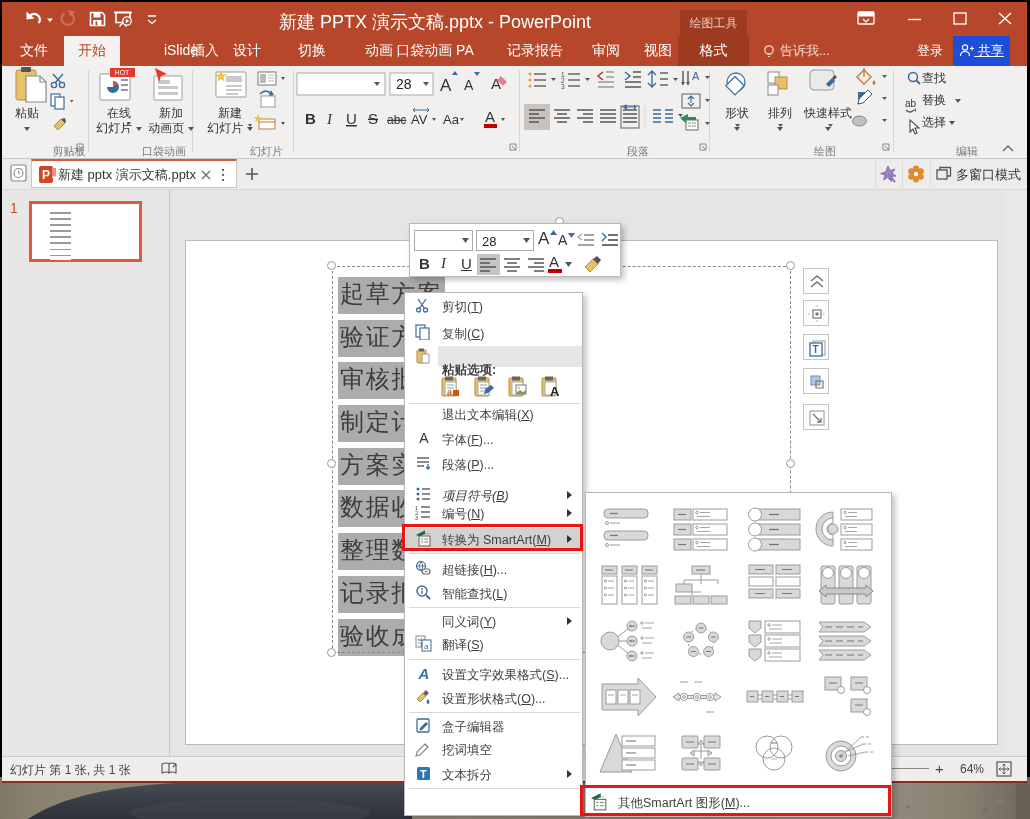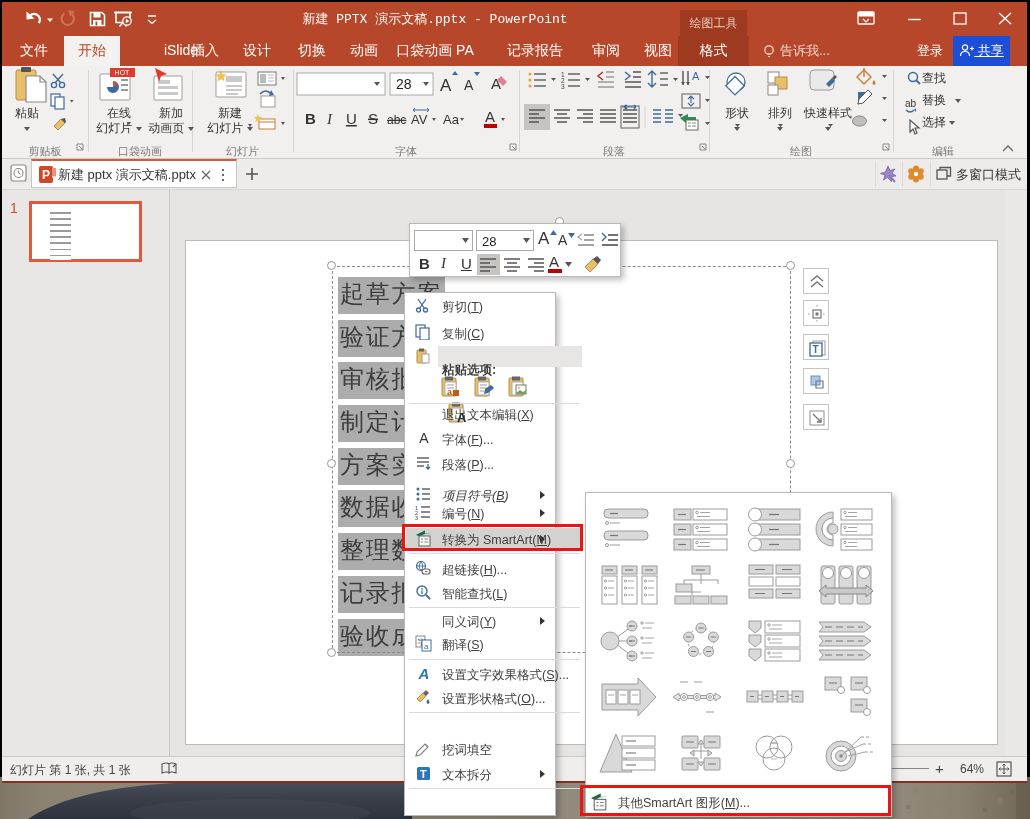--- a/index.html
+++ b/index.html
@@ -15,28 +15,28 @@
 #ribbon{left:0;top:64px;width:1025px;height:93px;background:#F2F0EF;border-bottom:1px solid #CCCAC8;}
 #doctabs{left:0;top:157px;width:1025px;height:31px;background:#EEECEA;border-bottom:1px solid #D8D6D4;}
 #mainarea{left:0;top:188px;width:1025px;height:566px;background:#E7E5E3;}
 #leftpanel{left:0;top:0;width:168px;height:566px;background:#E9E7E5;border-right:1px solid #C9C7C5;}
 #slidearea{left:169px;top:0;width:836px;height:566px;background:#E7E5E3;}
 #scrollstrip{left:1003px;top:0;width:22px;height:566px;background:#EAE8E6;}
 #statusbar{left:0;top:754px;width:1025px;height:25px;background:#F0EEEC;border-top:1px solid #CCCAC8;font-size:12px;color:#444;}
 #winbottom{left:0;top:779px;width:1025px;height:2px;background:#8A2E1D;}
 
 #slide{left:14px;top:50px;width:813px;height:505px;background:#fff;border:1px solid #BDBBB9;}
-#apptitle{position:absolute;top:8px;left:253px;width:360px;text-align:center;color:#fff;font-size:13px;white-space:nowrap;font-family:Liberation Mono, monospace;}
+#apptitle{position:absolute;top:8px;left:253px;width:360px;text-align:center;color:#fff;font-size:18px;white-space:nowrap;}
 #ctxtab{position:absolute;left:678px;top:8px;width:67px;height:56px;background:#9E3A20;}
 #ctxtab span{display:block;text-align:center;color:#F0C9BD;font-size:12px;margin-top:5px;}
 
 .tab{position:absolute;top:0;height:30px;line-height:29px;color:#fff;font-size:14px;text-align:center;}
 #tab-sel{position:absolute;left:62px;top:0;width:56px;height:30px;background:#F4F2F1;color:#B7472A;line-height:29px;text-align:center;font-size:14px;}
 
-.glabel{position:absolute;top:78px;font-size:11px;color:#7A7A7A;text-align:center;}
+.glabel{position:absolute;top:78px;font-size:11px;color:#7A7A7A;text-align:center;margin-left:24px;}
 .gsep{position:absolute;top:4px;width:1px;height:82px;background:#D8D6D4;}
 .rbtn-label{position:absolute;font-size:12px;color:#333;text-align:center;line-height:15px;}
 .dcar{display:inline-block;width:0;height:0;border-left:3.5px solid transparent;border-right:3.5px solid transparent;border-top:4px solid #555;vertical-align:1px;}
 
 #dtab{position:absolute;left:29px;top:0;width:206px;height:29px;background:#fff;border:1px solid #C8C6C4;border-top:2px solid #D75B3A;font-size:13px;color:#333;}
 
 .menu{background:#FFFFFF;border:1px solid #BBB9B7;box-shadow:3px 3px 6px rgba(0,0,0,.25);}
 .mi{position:absolute;left:0;width:100%;height:24px;font-size:12.5px;color:#3F3F3F;white-space:nowrap;}
 .mic{position:absolute;left:10px;top:3px;width:18px;height:18px;}
 .mtx{position:absolute;left:37px;top:5px;}
@@ -133,23 +133,23 @@
         </svg>
       <svg class="abs" style="left:988px;top:8px" width="30" height="18" viewBox="0 0 30 18">
           <path d="M9 3 L21 14 M21 3 L9 14" stroke="#fff" stroke-width="1.4"></path>
         </svg>
     </div>
     <div id="tabrow" class="abs">
       <div class="tab" style="left:8px;width:48px;">文件</div>
       <div id="tab-sel">开始</div>
       <div class="tab" style="left:111px;width:48px;margin-left:44px;">iSlide</div>
       <div class="tab" style="left:178px;width:50px;">插入</div>
-      <div class="tab" style="left:230px;width:50px;">设计</div>
+      <div class="tab" style="left:220px;width:50px;">设计</div>
       <div class="tab" style="left:285px;width:50px;">切换</div>
-      <div class="tab" style="left:337px;width:50px;">动画</div>
+      <div class="tab" style="left:352px;width:50px;">动画</div>
       <div class="tab" style="left:388px;width:90px;">口袋动画 PA</div>
       <div class="tab" style="left:494px;width:78px;">记录报告</div>
       <div class="tab" style="left:579px;width:50px;">审阅</div>
       <div class="tab" style="left:631px;width:50px;">视图</div>
       <div class="tab" style="left:676px;width:71px;background:#9E3A20;">格式</div>
       <svg class="abs" style="left:758px;top:7px" width="18" height="18" viewBox="0 0 18 18">
         <circle cx="9" cy="7" r="4.2" fill="none" stroke="#F5D8CE" stroke-width="1.3"></circle>
         <path d="M7.5 11 h3 M8 13.5 h2" stroke="#F5D8CE" stroke-width="1.2"></path>
       </svg>
       <div class="tab" style="left:778px;width:70px;text-align:left;color:#F5D8CE;font-size:13px;">告诉我...</div>
@@ -406,21 +406,20 @@
       <div class="rbtn-label" style="left:203px;top:40px;width:50px;">新建<br>幻灯片 <span class="dcar"></span></div>
       <div class="rbtn-label" style="left:712px;top:40px;width:46px;">形状<br><span class="dcar"></span></div>
       <div class="rbtn-label" style="left:755px;top:40px;width:46px;">排列<br><span class="dcar"></span></div>
       <div class="rbtn-label" style="left:798px;top:40px;width:56px;">快速样式<br><span class="dcar"></span></div>
       <div class="rbtn-label" style="left:920px;top:5px;width:44px;text-align:left;">查找</div>
       <div class="rbtn-label" style="left:920px;top:27px;width:60px;text-align:left;">替换 <span class="dcar" style="margin-left:6px"></span></div>
       <div class="rbtn-label" style="left:920px;top:49px;width:60px;text-align:left;">选择 <span class="dcar"></span></div>
       <div class="glabel" style="left:0;width:86px;">剪贴板</div>
       <div class="glabel" style="left:86px;width:104px;">口袋动画</div>
       <div class="glabel" style="left:190px;width:101px;">幻灯片</div>
-      <div class="glabel" style="left:291px;width:226px;">字体</div>
       <div class="glabel" style="left:517px;width:190px;">段落</div>
       <div class="glabel" style="left:707px;width:184px;">绘图</div>
       <div class="glabel" style="left:891px;width:100px;">编辑</div>
     </div>
     <div id="doctabs" class="abs">
       <svg class="abs" style="left:7px;top:4px" width="20" height="20" viewBox="0 0 20 20">
           <rect x="2" y="2" width="15" height="16" rx="2" fill="#fff" stroke="#8A8886" stroke-width="1.2"></rect>
           <circle cx="9.5" cy="10" r="4.5" fill="none" stroke="#8A8886" stroke-width="1.1"></circle>
           <path d="M9.5 7.5 v2.5 l2 1" stroke="#8A8886" stroke-width="1" fill="none"></path>
         </svg>
@@ -598,21 +597,21 @@
     <div class="abs" style="left:138px;top:45px;width:14px;height:4px;background:#C00000;"></div>
     <svg class="abs" style="left:155px;top:38px" width="8" height="6">
         <path d="M0 0 h7 l-3.5 5 z" fill="#555"></path>
       </svg>
     <svg class="abs" style="left:172px;top:31px" width="22" height="20" viewBox="0 0 22 20">
         <path d="M3 12 l8 -8 l5 5 l-8 8 z" fill="#E8C06A" stroke="#B38F49"></path>
         <path d="M11 4 l4 -3 l4 4 l-3 4 z" fill="#555"></path>
       </svg>
   </div>
 
-  <div id="ctxmenu" class="abs menu" style="left:404px;top:292px;width:152px;height:524px;">
+  <div id="ctxmenu" class="abs menu" style="left:404px;top:292px;width:179px;height:524px;">
     <div class="mband" style="top:53px;left:33px;width:144px;height:21px;background:#E8E6E5;"></div>
     <div class="mband" style="top:235px;height:21px;background:#D4D2D0;"></div>
     <div class="mi" style="top:1px;">
         <span class="mic"><svg width="16" height="16" viewBox="0 0 16 16">
             <g stroke="#3E6B9B" stroke-width="1.3" fill="none">
               <circle cx="3.5" cy="13" r="2"></circle>
               <circle cx="10.5" cy="13" r="2"></circle>
               <path d="M4.5 11.5 L11 2 M9.5 11.5 L3 2"></path>
             </g>
           </svg></span>
@@ -751,20 +750,27 @@
       </div>
     <div class="mi" style="top:393px;">
         <span class="mic"><svg width="17" height="17" viewBox="0 0 17 17">
             <path d="M2 10 l6 -6 l3 3 l-6 6 z" fill="#E8C06A" stroke="#B38F49"></path>
             <path d="M8 4 l3 -3 l3 3 l-3 3 z" fill="#666"></path>
             <path d="M13 10 q3 4 0 5 q-3 -1 0 -5" fill="#3E6B9B"></path>
           </svg></span>
         <span class="mtx">设置形状格式(<u>O</u>)...</span>
       </div>
     <div class="msep" style="top:419px;"></div>
+    <div class="mi" style="top:421px;">
+        <span class="mic"><svg width="17" height="17" viewBox="0 0 17 17">
+            <rect x="2" y="2" width="12" height="13" rx="1" fill="#fff" stroke="#3E6B9B" stroke-width="1.3"></rect>
+            <path d="M5 11 l6 -6 l2 2 l-6 6 l-2.5 .5 z" fill="#3E6B9B"></path>
+          </svg></span>
+        <span class="mtx">盒子编辑器</span>
+      </div>
     <div class="mi" style="top:444px;">
         <span class="mic"><svg width="17" height="17" viewBox="0 0 17 17">
             <path d="M2 12 l8 -8 l3 3 l-8 8 l-4 1 z" fill="none" stroke="#888" stroke-width="1.2"></path>
             <path d="M10 4 l3 3" stroke="#888" stroke-width="1.2"></path>
           </svg></span>
         <span class="mtx">挖词填空</span>
       </div>
     <div class="mi" style="top:469px;">
         <span class="mic"><svg width="17" height="17" viewBox="0 0 17 17">
             <rect x="2" y="2" width="13" height="13" rx="1.5" fill="#2E75B6"></rect>

